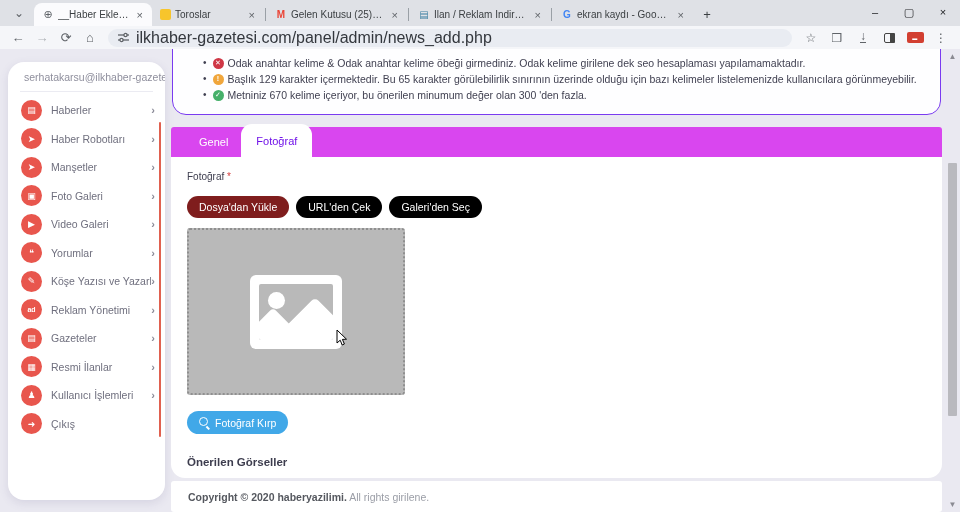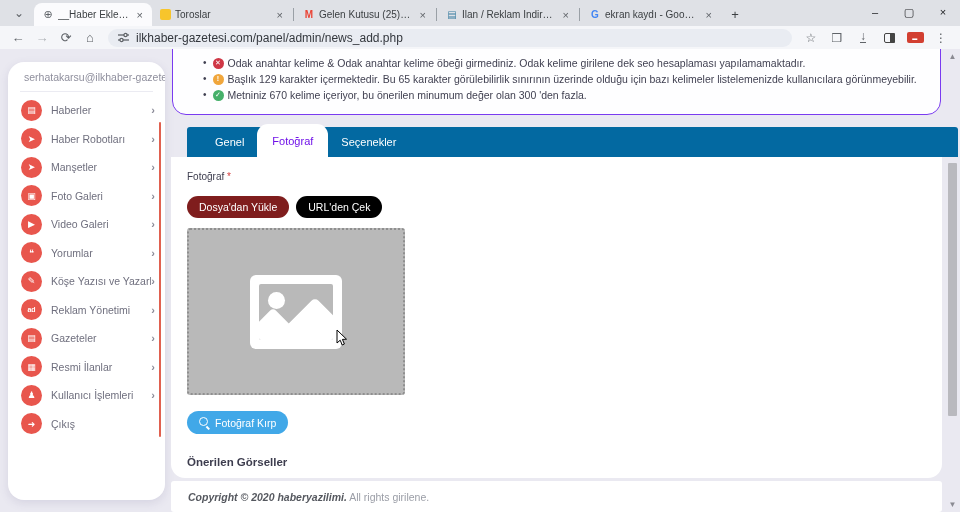--- a/index.html
+++ b/index.html
@@ -20,21 +20,21 @@
   .fav.gmail { color:#ea4335; font-weight:bold; font-size:10px; }
   .fav.doc { color:#3b7ea1; font-size:10px; }
   .fav.google { color:#4285f4; font-weight:bold; font-size:10px; }
   .newtab { width:20px; height:20px; margin:0 0 2px 4px; display:flex; align-items:center; justify-content:center; font-size:13px; color:#3c4043; }
   .winctl { margin-left:auto; display:flex; align-self:flex-start; }
   .winctl span { width:34px; height:24px; display:flex; align-items:center; justify-content:center; font-size:11px; color:#202124; }
 
   .toolbar { position:absolute; left:0; top:26px; width:960px; height:23px; background:#f5f6f9; display:flex; align-items:center; padding:0 6px; }
   .navic { width:20px; height:20px; display:flex; align-items:center; justify-content:center; color:#5f6368; font-size:13px; margin:0 2px; }
   .navic.dim { color:#b0b3b8; }
-  .urlbar { flex:1; height:18px; background:#e9ecf2; border-radius:9px; display:flex; align-items:center; padding:0 10px; margin:0 6px; font-size:12px; color:#33373d; }
+  .urlbar { flex:1; height:18px; background:#e9ecf2; border-radius:9px; display:flex; align-items:center; padding:0 10px; margin:0 6px; font-size:16px; color:#33373d; }
   .urlbar .tune { margin-right:7px; display:flex; }
   .tb-right { display:flex; align-items:center; }
   .tb-right .navic { margin:0 3px; font-size:12px; }
   .dlwrap { border-bottom:1.5px solid #5f6368; line-height:9px; height:11px; }
   .panel-ic { width:11px; height:10px; border:1.5px solid #444; border-radius:2px; position:relative; }
   .panel-ic::after { content:""; position:absolute; right:-1px; top:-1px; width:5px; height:10px; background:#444; border-radius:0 1px 1px 0; }
   .redext { width:17px; height:11px; background:#d23f31; border-radius:2px; display:flex; align-items:center; justify-content:center; color:#fff; font-size:5px; font-weight:bold; letter-spacing:.3px; }
 
   
   .page { position:absolute; left:0; top:49px; width:960px; height:463px; background:#eae9f1; overflow:hidden; }
@@ -59,21 +59,21 @@
   .main { position:absolute; left:171px; top:0; width:771px; height:463px; }
 
   .warnbox { position:absolute; left:1px; top:-17px; width:769px; height:83px; background:#fefeff; border:1.5px solid #7a3bf0; border-radius:14px; padding:24px 14px 0 30px; }
   .wrow { display:flex; align-items:flex-start; margin-bottom:3.5px; font-size:10.5px; color:#3f3f50; line-height:12.5px; }
   .wdot { color:#3f3f50; margin-right:6px; font-size:10px; line-height:12px; }
   .wic { width:11px; height:11px; border-radius:50%; color:#fff; font-size:7px; display:flex; align-items:center; justify-content:center; margin-right:4px; flex:none; margin-top:1px; font-weight:bold; }
   .wic.error { background:#cf3746; }
   .wic.warn { background:#f0a63c; }
   .wic.ok { background:#46b06a; }
 
-  .edit-tabs { position:absolute; left:16px; top:78px; width:771px; height:30px; background:#0369a1; border-radius:3px 3px 0 0; display:flex; align-items:flex-end; padding-left:15px; }
+  .edit-tabs { position:absolute; left:0; top:78px; width:771px; height:30px; background:#d946ef; border-radius:3px 3px 0 0; display:flex; align-items:flex-end; padding-left:15px; }
   .etab { font-size:11px; color:#fff; padding:0 13px; height:30px; display:flex; align-items:center; }
   .etab.active { background:#fff; color:#6f10e8; border-radius:11px 11px 0 0; height:33px; padding:0 15px; }
 
   .content { position:absolute; left:0; top:108px; width:771px; height:321px; background:#fff; border-radius:0 0 14px 14px; padding:14px 16px; }
   .field-label { font-size:10px; font-weight:normal; color:#3d3d4e; }
   .req { color:#d43c3c; }
   .btnrow { margin-top:14px; display:flex; gap:7px; }
   .pill { height:22px; border-radius:12px; border:none; color:#fff; font-size:10.5px; padding:0 12px; font-family:inherit; display:flex; align-items:center; }
   .pill.red { background:#7f1d1d; }
   .pill.indigo { background:#000000; }
@@ -86,38 +86,38 @@
   .ph-mtn2 { position:absolute; right:-8px; bottom:-20px; width:52px; height:52px; background:#fff; transform:rotate(45deg); border-radius:5px; }
 
   .cropbtn { margin-top:16px; height:23px; border-radius:13px; background:#41a8e8; border:none; color:#fff; font-size:10.5px; font-family:inherit; padding:0 12px; display:flex; align-items:center; gap:5px; }
   .mag { width:11px; height:11px; position:relative; display:inline-block; }
   .mag::before { content:""; position:absolute; left:0; top:0; width:7px; height:7px; border:1.5px solid #fff; border-radius:50%; }
   .mag::after { content:""; position:absolute; right:0px; bottom:0px; width:4px; height:1.5px; background:#fff; transform:rotate(45deg); }
 
   .suggested { margin-top:22px; font-size:11.5px; font-weight:bold; color:#3d3d4e; }
 
   .footer { position:absolute; left:0; top:432px; width:771px; height:31px; background:#fff; border-radius:3px; padding:10px 0 0 17px; font-size:10.5px; }
-  .footer .b { font-weight:bold; color:#55585f;font-style:italic; }
+  .footer .b { font-weight:bold; color:#55585f; }
   .footer .r { color:#9a9da6; }
 
   .cursor { position:absolute; left:336px; top:280px; width:12px; height:18px; z-index:40; }
 </style>
 </head>
 <body>
 
 <div class="tabstrip">
   <div class="tab-search">⌄</div>
 
   <div class="btab active" style="width:118px">
     <span class="fav globe">⊕</span>
     <span class="ttl">__Haber Ekle__</span>
     <span class="cls">×</span>
   </div>
 
-  <div class="btab" style="width:140px">
+  <div class="btab" style="width:112px">
     <span class="fav ysite"></span>
     <span class="ttl">Toroslar</span>
     <span class="cls">×</span>
   </div>
   <div class="tab-div"></div>
 
   <div class="btab" style="width:140px">
     <span class="fav gmail">M</span>
     <span class="ttl">Gelen Kutusu (25) - ilkhaberga...</span>
     <span class="cls">×</span>
@@ -265,32 +265,32 @@
       <div class="wrow">
         <span class="wdot">•</span>
         <span class="wic ok">✓</span>
         <span>Metniniz 670 kelime içeriyor, bu önerilen minumum değer olan 300 'den fazla.</span>
       </div>
     </div>
 
     <div class="edit-tabs">
       <div class="etab">Genel</div>
       <div class="etab active">Fotoğraf</div>
-      <div class="etab">Seçenekler</div>
     </div>
 
     <div class="content">
       <div class="field-label">
         <span>Fotoğraf</span>
         <span class="req">*</span>
       </div>
 
       <div class="btnrow">
         <button class="pill red">Dosya'dan Yükle</button>
         <button class="pill indigo">URL'den Çek</button>
+        <button class="pill indigo">Galeri'den Seç</button>
       </div>
 
       <div class="ph">
         <div class="ph-card">
           <div class="ph-img">
             <div class="ph-sun"></div>
             <div class="ph-mtn"></div>
             <div class="ph-mtn2"></div>
           </div>
         </div>

